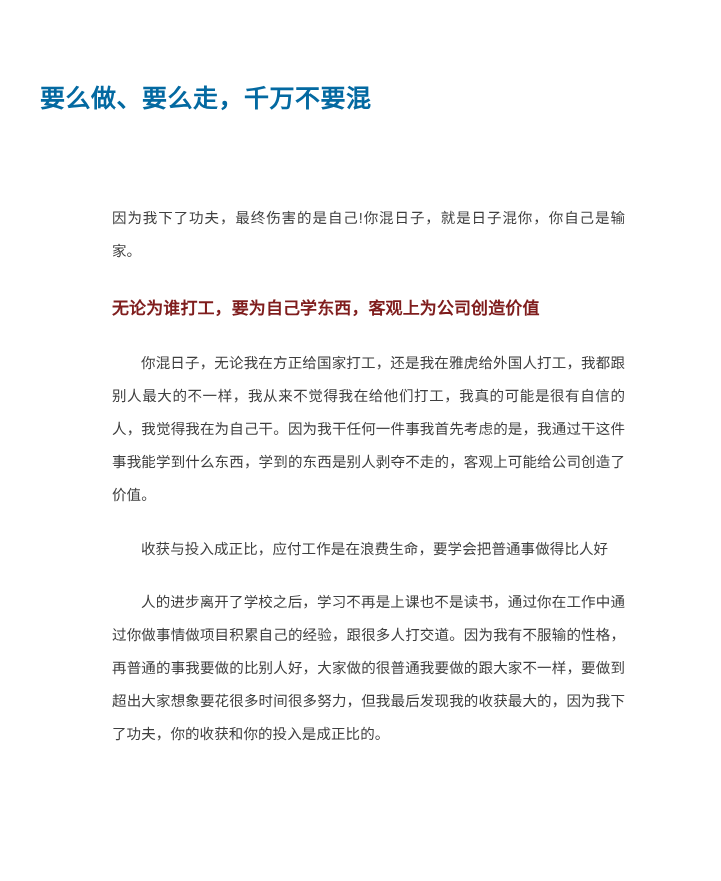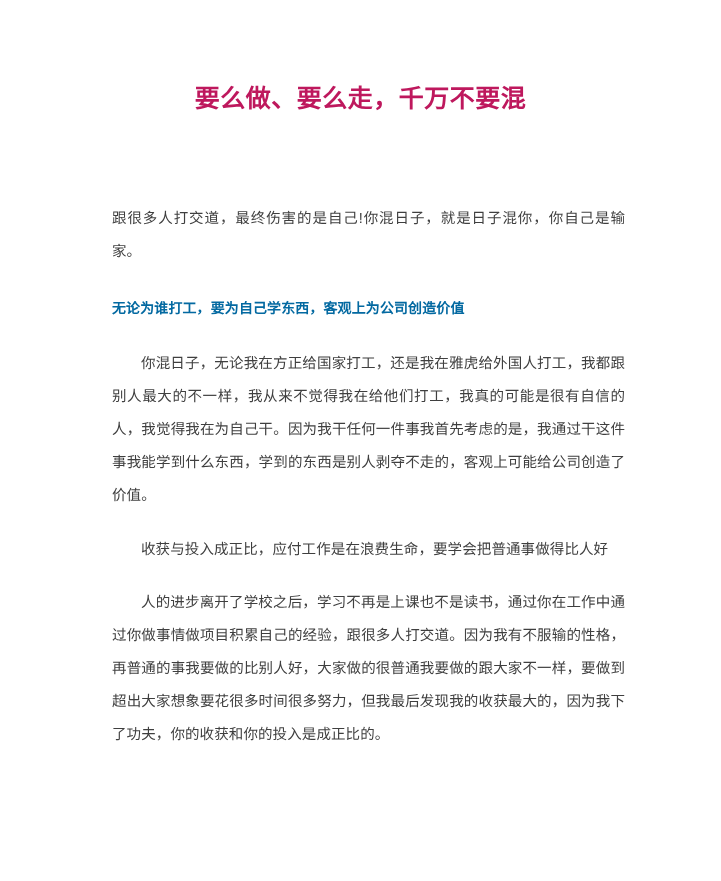--- a/index.html
+++ b/index.html
@@ -21,22 +21,22 @@
     width: 721px;
     min-height: 881px;
     background: #ffffff;
     box-sizing: border-box;
     position: relative;
   }
 
   .article-title {
     font-size: 25px;
     font-weight: bold;
-    color: #be185d;
-    text-align: center;
+    color: #0369a1;
+    text-align: left;
     letter-spacing: 0.5px;
     margin: 0;
     padding: 82px 40px 0 40px;
     line-height: 1.35;
   }
 
   .article-body {
     padding: 0 96px 0 112px;
     margin-top: 86px;
     box-sizing: border-box;
@@ -55,23 +55,23 @@
   .para.indent {
     text-indent: 2em;
   }
 
   .para.lead {
     text-indent: 0;
     margin-bottom: 24px;
   }
 
   .subhead {
-    font-size: 14px;
+    font-size: 17px;
     font-weight: bold;
-    color: #0369a1;
+    color: #7f1d1d;
     line-height: 33px;
     margin: 0 0 22px 0;
     letter-spacing: 0.1px;
     text-indent: 0;
   }
 
   .subhead-plain {
     font-size: 14.5px;
     font-weight: normal;
     color: #3f3f3f;
@@ -83,21 +83,21 @@
 </style>
 </head>
 <body>
 
 <div class="page">
 
   <h1 class="article-title">要么做、要么走，千万不要混</h1>
 
   <div class="article-body">
 
-    <p class="para lead">跟很多人打交道，最终伤害的是自己!你混日子，就是日子混你，你自己是输家。</p>
+    <p class="para lead">因为我下了功夫，最终伤害的是自己!你混日子，就是日子混你，你自己是输家。</p>
 
     <p class="subhead">无论为谁打工，要为自己学东西，客观上为公司创造价值</p>
 
     <p class="para indent">你混日子，无论我在方正给国家打工，还是我在雅虎给外国人打工，我都跟别人最大的不一样，我从来不觉得我在给他们打工，我真的可能是很有自信的人，我觉得我在为自己干。因为我干任何一件事我首先考虑的是，我通过干这件事我能学到什么东西，学到的东西是别人剥夺不走的，客观上可能给公司创造了价值。</p>
 
     <p class="subhead-plain">收获与投入成正比，应付工作是在浪费生命，要学会把普通事做得比人好</p>
 
 
     <p class="para indent">人的进步离开了学校之后，学习不再是上课也不是读书，通过你在工作中通过你做事情做项目积累自己的经验，跟很多人打交道。因为我有不服输的性格，再普通的事我要做的比别人好，大家做的很普通我要做的跟大家不一样，要做到超出大家想象要花很多时间很多努力，但我最后发现我的收获最大的，因为我下了功夫，你的收获和你的投入是成正比的。</p>
 

